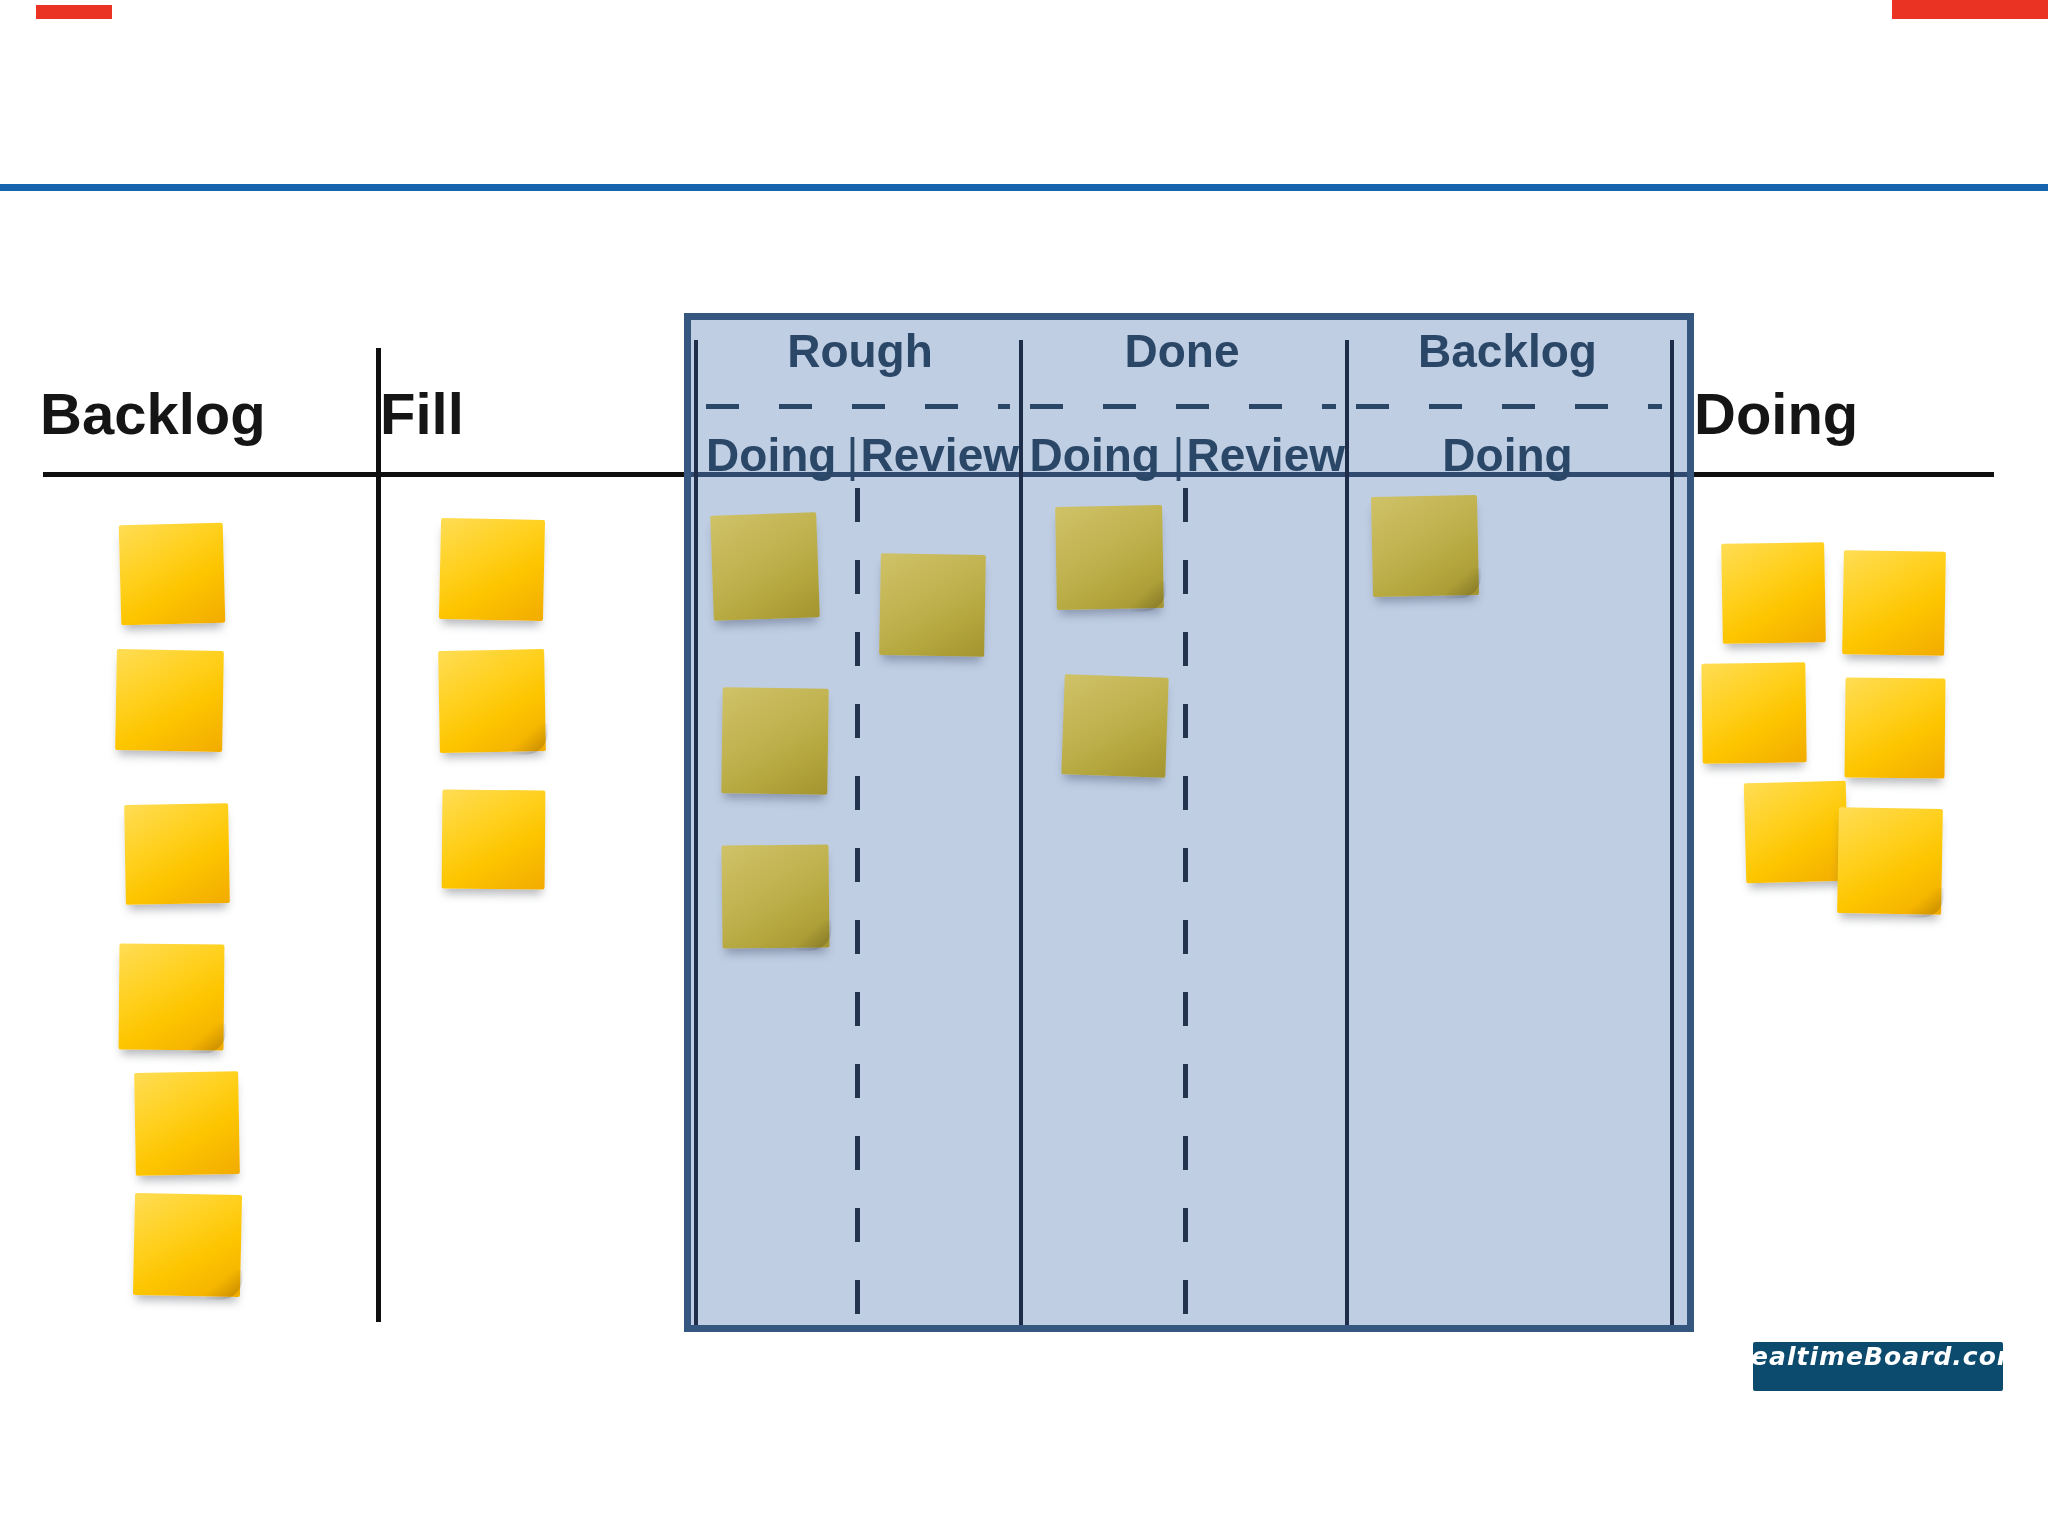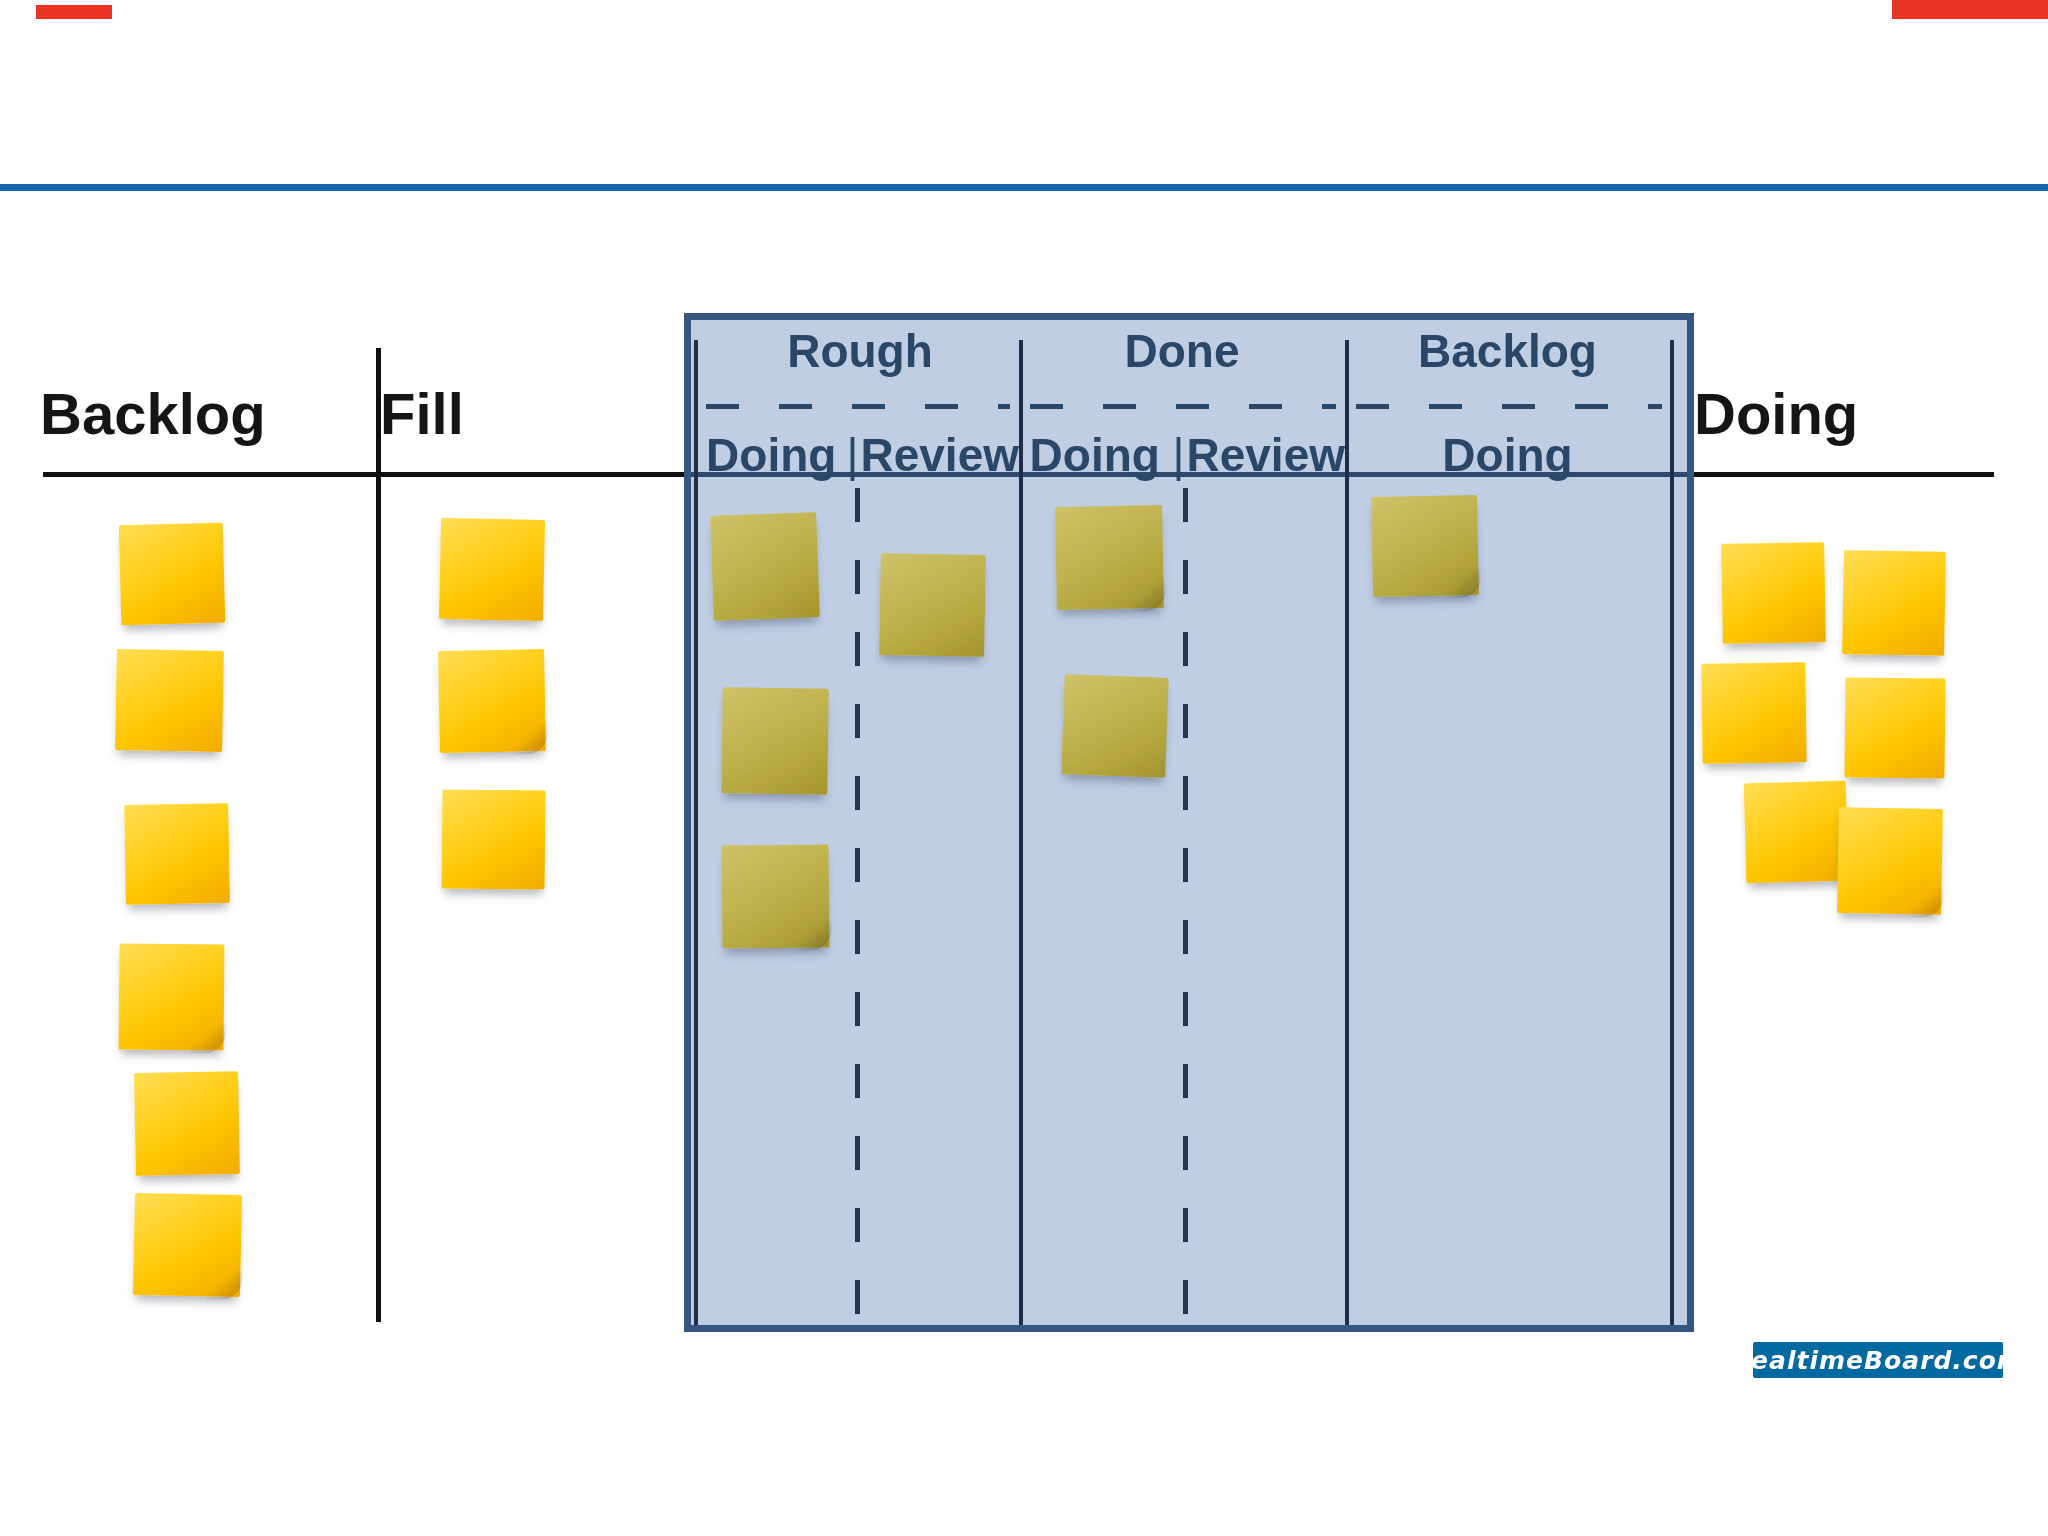--- a/index.html
+++ b/index.html
@@ -35,21 +35,21 @@
   .lanes.single{display:block;text-align:center;}
   .dash-v{position:absolute;top:488px;width:5px;height:834px;background:repeating-linear-gradient(180deg,#22344e 0 34px,transparent 34px 72px);}
 
   
   .note{position:absolute;border-radius:2px;}
   .note.bright{background:linear-gradient(150deg,#ffdd55 0%,#ffd01e 38%,#fdc500 62%,#f2ab00 100%);box-shadow:0 8px 10px -3px rgba(90,95,105,0.45);}
   .note.olive{background:linear-gradient(150deg,#cfc268 0%,#c2b452 40%,#b5a73e 70%,#a3942f 100%);box-shadow:0 8px 10px -3px rgba(55,65,95,0.40);}
   .note.curl::after{content:"";position:absolute;right:-2px;bottom:-3px;width:36px;height:30px;background:linear-gradient(318deg,rgba(0,0,0,0.22) 0%,rgba(0,0,0,0.06) 45%,transparent 62%);border-bottom-right-radius:60% 70%;}
 
   
-  .watermark{position:absolute;left:1753px;top:1342px;width:250px;height:36px;background:#0369a1;border-radius:2px;display:flex;align-items:center;justify-content:center;}
+  .watermark{position:absolute;left:1753px;top:1342px;width:250px;height:49px;background:#0c4a6e;border-radius:2px;display:flex;justify-content:center;}
   .watermark span{font-family:"DejaVu Sans",sans-serif;font-style:italic;font-weight:700;font-size:25px;color:#ffffff;letter-spacing:1px;}
 </style>
 </head>
 <body>
 
 <div class="stage">
 
   <div class="red-bar left"></div>
   <div class="red-bar right"></div>
   <div class="blue-rule"></div>

